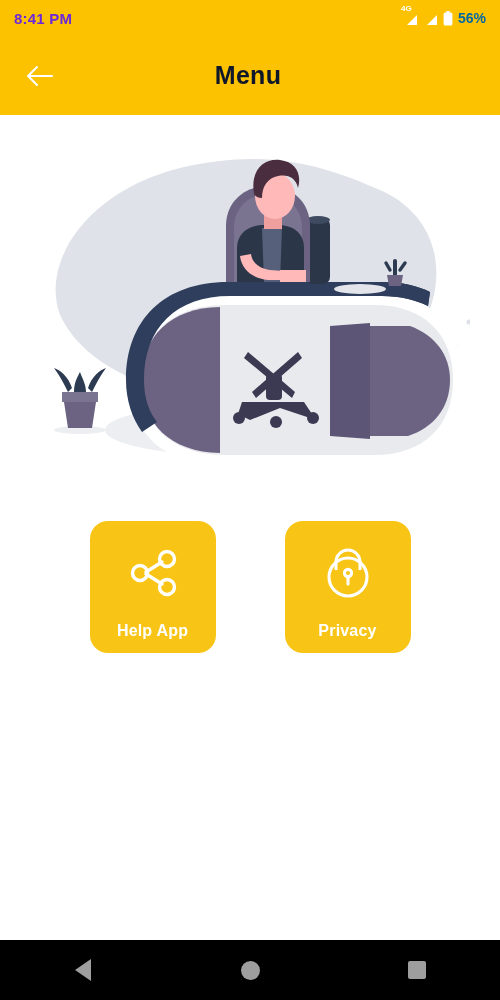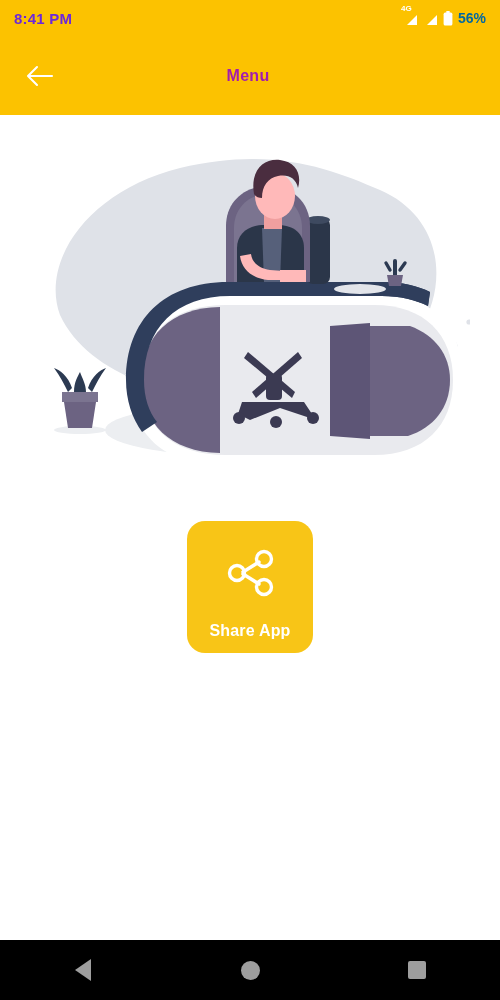--- a/index.html
+++ b/index.html
@@ -75,22 +75,22 @@
     cursor: pointer;
   }
   .app-title {
     position: absolute;
     left: 0; top: 0;
     width: 496px;
     height: 79px;
     display: flex;
     align-items: center;
     justify-content: center;
-    color: #a21caf;
-    font-size: 16px;
+    color: #0f172a;
+    font-size: 25px;
     font-weight: bold;
     letter-spacing: 0.3px;
   }
 
   
   .content {
     position: absolute;
     top: 115px; left: 0;
     width: 500px;
     height: 825px;
@@ -316,24 +316,37 @@
         <svg width="54" height="54" viewBox="0 0 54 54">
           <g stroke="#ffffff" stroke-width="3.4" fill="none" stroke-linecap="round">
             <line x1="20" y1="27" x2="36" y2="17"></line>
             <line x1="20" y1="29" x2="36" y2="39"></line>
             <circle cx="14" cy="28" r="7.5"></circle>
             <circle cx="41" cy="14" r="7.5"></circle>
             <circle cx="41" cy="42" r="7.5"></circle>
           </g>
         </svg>
       </div>
-      <div class="menu-card-label">Share App</div>
+      <div class="menu-card-label">Help App</div>
     </div>
 
 
+    <div class="menu-card">
+      <div class="menu-card-icon">
+        <svg width="56" height="56" viewBox="0 0 56 56">
+          <g stroke="#ffffff" stroke-width="3.1" fill="none">
+            <path d="M16 26 L16 18 C16 11.4 21.4 6 28 6 C34.6 6 40 11.4 40 18 L40 26"></path>
+            <circle cx="28" cy="33" r="19"></circle>
+            <circle cx="28" cy="29" r="3.6"></circle>
+            <line x1="28" y1="32.5" x2="28" y2="40" stroke-linecap="round"></line>
+          </g>
+        </svg>
+      </div>
+      <div class="menu-card-label">Privacy</div>
+    </div>
 
 
   </div>
 </div>
 
 <div class="nav-bar">
   <div class="nav-btn">
     <span class="nav-back-tri"></span>
   </div>
   <div class="nav-btn">

